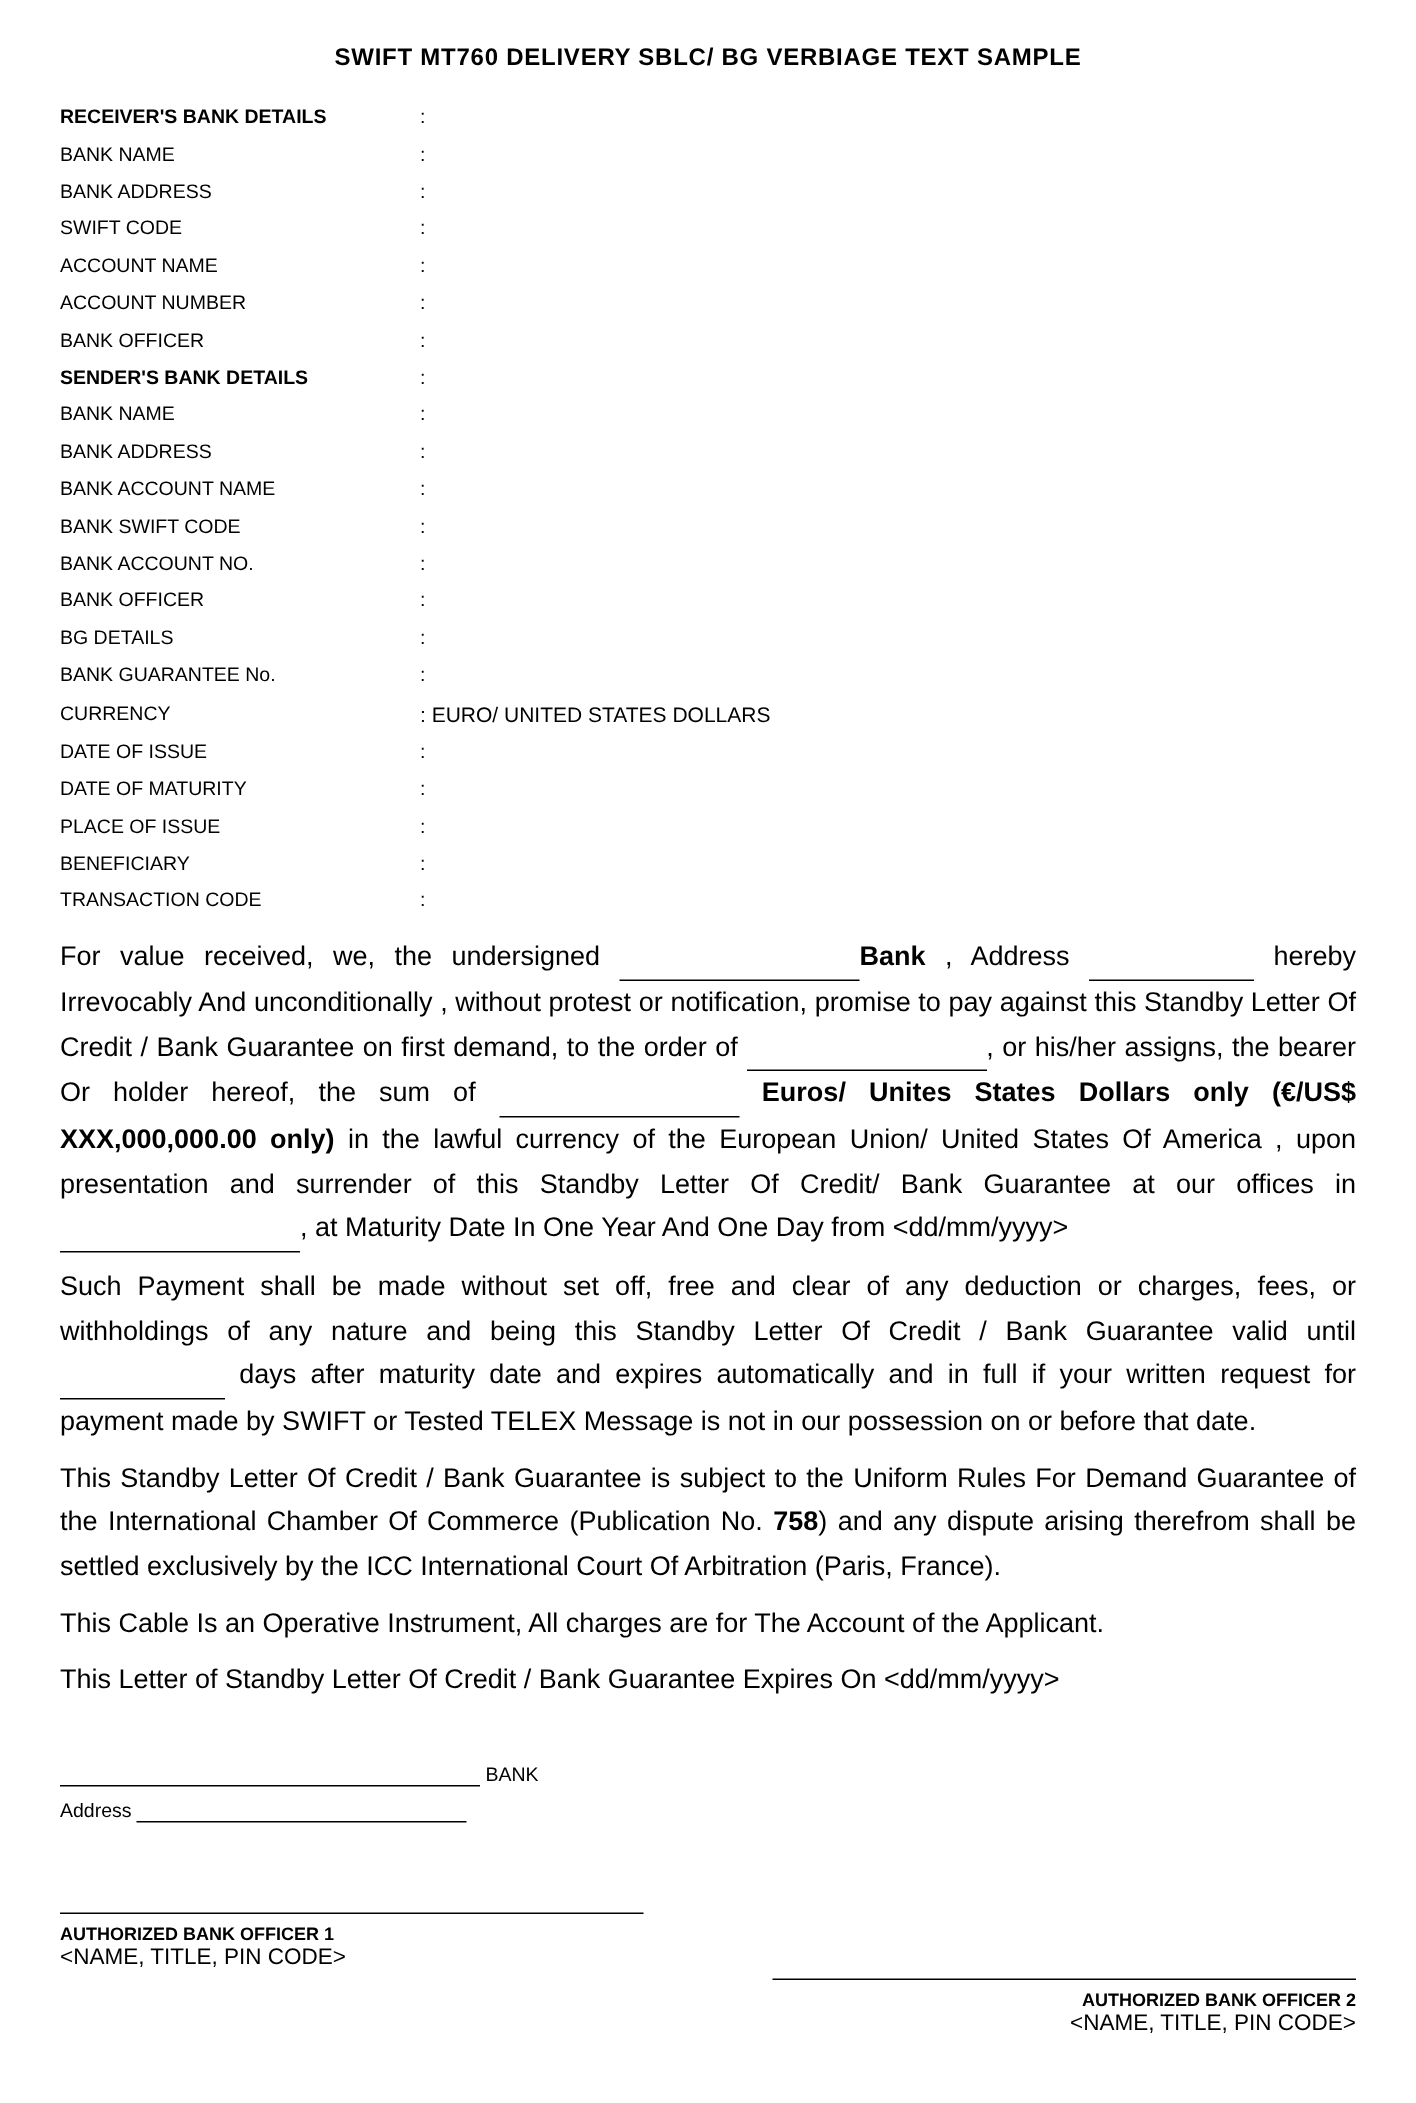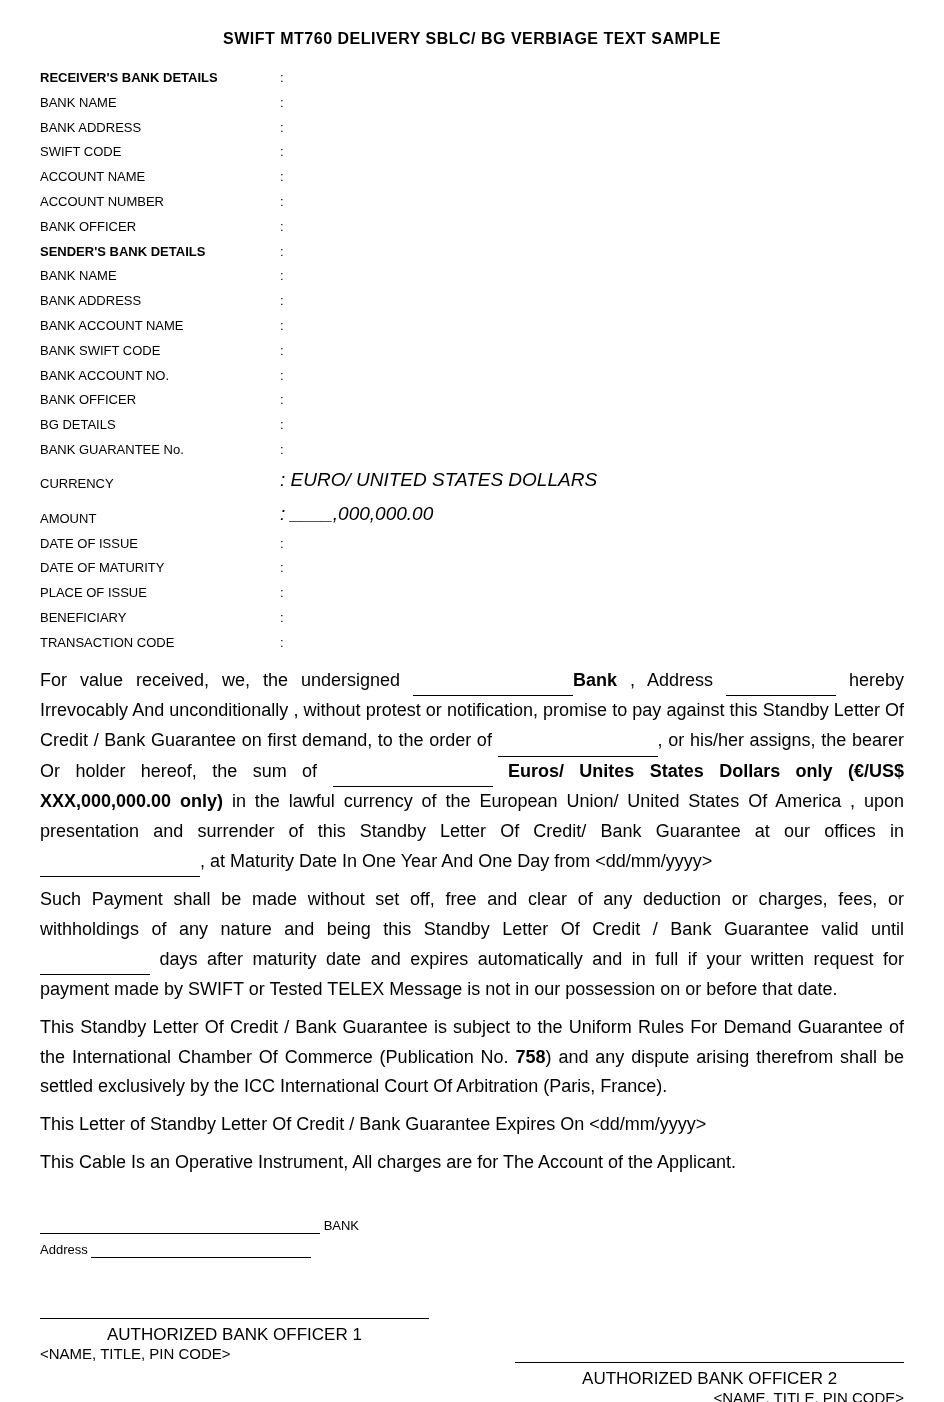--- a/index.html
+++ b/index.html
@@ -18,38 +18,37 @@
     }
     .page-title {
       text-align: center;
       font-size: 16px;
       font-weight: bold;
       margin-bottom: 20px;
       letter-spacing: 0.5px;
     }
     .field-row {
       display: flex;
-      align-items: flex-end;
+      align-items: center;
       margin-bottom: 4px;
       line-height: 1.6;
     }
     .field-label {
       min-width: 240px;
       font-size: 13px;
     }
     .field-label.bold {
       font-weight: bold;
     }
     .field-colon {
       margin-right: 8px;
       font-size: 13px;
     }
     .field-value {
-      font-size: 19px;
-      font-style: italic;
+      font-size: 14px;
     }
     .body-text {
       margin-top: 12px;
       font-size: 18px;
       line-height: 1.65;
       text-align: justify;
     }
     .body-text p {
       margin-bottom: 8px;
     }
@@ -86,23 +85,22 @@
     }
     .officer-block {
       width: 45%;
     }
     .officer-sig-line {
       border-bottom: 1px solid #000;
       width: 100%;
       margin-bottom: 6px;
     }
     .officer-label {
-      font-size: 17px;
-      font-weight: normal;
-      text-align: center;
+      font-size: 12px;
+      font-weight: bold;
     }
     .officer-sub {
       font-size: 15px;
     }
   </style>
 </head>
 <body>
 
 <div class="page-title">SWIFT MT760 DELIVERY SBLC/ BG VERBIAGE TEXT SAMPLE</div>
 
@@ -175,24 +173,20 @@
   </div>
   <div class="field-row">
     <span class="field-label">BANK GUARANTEE No.</span>
     <span class="field-colon"> :</span>
   </div>
   <div class="field-row">
     <span class="field-label">CURRENCY</span>
     <span class="field-value">: EURO/ UNITED STATES DOLLARS</span>
   </div>
   <div class="field-row">
-    <span class="field-label">AMOUNT</span>
-    <span class="field-value">: ____,000,000.00</span>
-  </div>
-  <div class="field-row">
     <span class="field-label">DATE OF ISSUE</span>
     <span class="field-colon"> :</span>
   </div>
   <div class="field-row">
     <span class="field-label">DATE OF MATURITY</span>
     <span class="field-colon"> :</span>
   </div>
   <div class="field-row">
     <span class="field-label">PLACE OF ISSUE</span>
     <span class="field-colon"> :</span>
@@ -211,24 +205,24 @@
   <p>
     For value received, we, the undersigned <span class="underline-long">&nbsp;&nbsp;&nbsp;&nbsp;&nbsp;&nbsp;&nbsp;&nbsp;&nbsp;&nbsp;&nbsp;&nbsp;&nbsp;&nbsp;&nbsp;&nbsp;&nbsp;&nbsp;&nbsp;</span><strong>Bank</strong> , Address <span class="underline-med">&nbsp;&nbsp;&nbsp;&nbsp;&nbsp;&nbsp;&nbsp;&nbsp;&nbsp;&nbsp;&nbsp;&nbsp;&nbsp;&nbsp;&nbsp;</span> hereby Irrevocably And unconditionally , without protest or notification, promise to pay against this Standby Letter Of Credit / Bank Guarantee on first demand, to the order of <span class="underline-long">&nbsp;&nbsp;&nbsp;&nbsp;&nbsp;&nbsp;&nbsp;&nbsp;&nbsp;&nbsp;&nbsp;&nbsp;&nbsp;&nbsp;&nbsp;&nbsp;&nbsp;&nbsp;&nbsp;</span>, or his/her assigns, the bearer Or holder hereof, the sum of <span class="underline-long">&nbsp;&nbsp;&nbsp;&nbsp;&nbsp;&nbsp;&nbsp;&nbsp;&nbsp;&nbsp;&nbsp;&nbsp;&nbsp;&nbsp;&nbsp;&nbsp;&nbsp;&nbsp;&nbsp;&nbsp;&nbsp;</span> <strong>Euros/ Unites States Dollars only (€/US$ XXX,000,000.00 only)</strong> in the lawful currency of the European Union/ United States Of America , upon presentation and surrender of this Standby Letter Of Credit/ Bank Guarantee at our offices in <span class="underline-long">&nbsp;&nbsp;&nbsp;&nbsp;&nbsp;&nbsp;&nbsp;&nbsp;&nbsp;&nbsp;&nbsp;&nbsp;&nbsp;&nbsp;&nbsp;&nbsp;&nbsp;&nbsp;&nbsp;&nbsp;&nbsp;</span>, at Maturity Date In One Year And One Day from &lt;dd/mm/yyyy&gt;
   </p>
   <p>
     Such Payment shall be made without set off, free and clear of any deduction or charges, fees, or withholdings of any nature and being this Standby Letter Of Credit / Bank Guarantee valid until <span class="underline-med">&nbsp;&nbsp;&nbsp;&nbsp;&nbsp;&nbsp;&nbsp;&nbsp;&nbsp;&nbsp;&nbsp;&nbsp;&nbsp;</span> days after maturity date and expires automatically and in full if your written request for payment made by SWIFT or Tested TELEX Message is not in our possession on or before that date.
   </p>
   <p>
     This Standby Letter Of Credit / Bank Guarantee is subject to the Uniform Rules For Demand Guarantee of the International Chamber Of Commerce (Publication No. <strong>758</strong>) and any dispute arising therefrom shall be settled exclusively by the ICC International Court Of Arbitration (Paris, France).
   </p>
   <p>
+    This Cable Is an Operative Instrument, All charges are for The Account of the Applicant.
+  </p>
+  <p>
     This Letter of Standby Letter Of Credit / Bank Guarantee Expires On &lt;dd/mm/yyyy&gt;
-  </p>
-  <p>
-    This Cable Is an Operative Instrument, All charges are for The Account of the Applicant.
   </p>
 </div>
 
 <div class="signature-section">
   <div class="bank-line">
     <span class="underline" style="min-width:280px;">&nbsp;&nbsp;&nbsp;&nbsp;&nbsp;&nbsp;&nbsp;&nbsp;&nbsp;&nbsp;&nbsp;&nbsp;&nbsp;&nbsp;&nbsp;&nbsp;&nbsp;&nbsp;&nbsp;&nbsp;&nbsp;&nbsp;&nbsp;&nbsp;&nbsp;&nbsp;&nbsp;&nbsp;&nbsp;&nbsp;</span>
     <span>BANK</span>
   </div>
   <div class="address-line">
     <span>Address</span>

